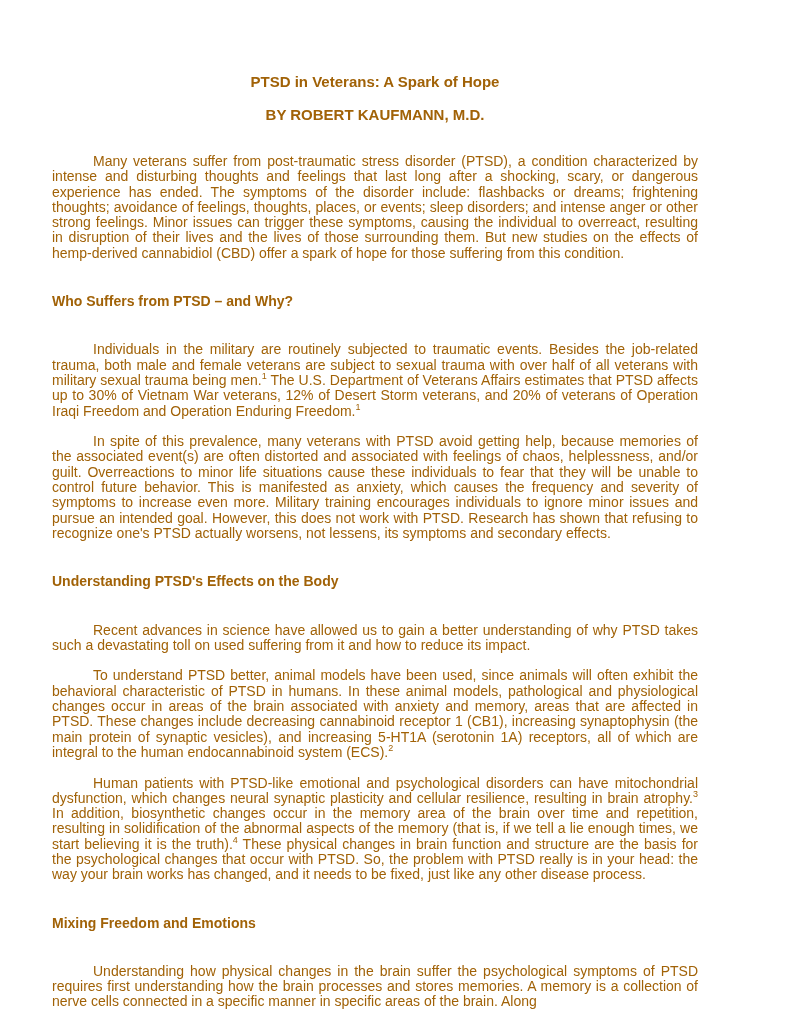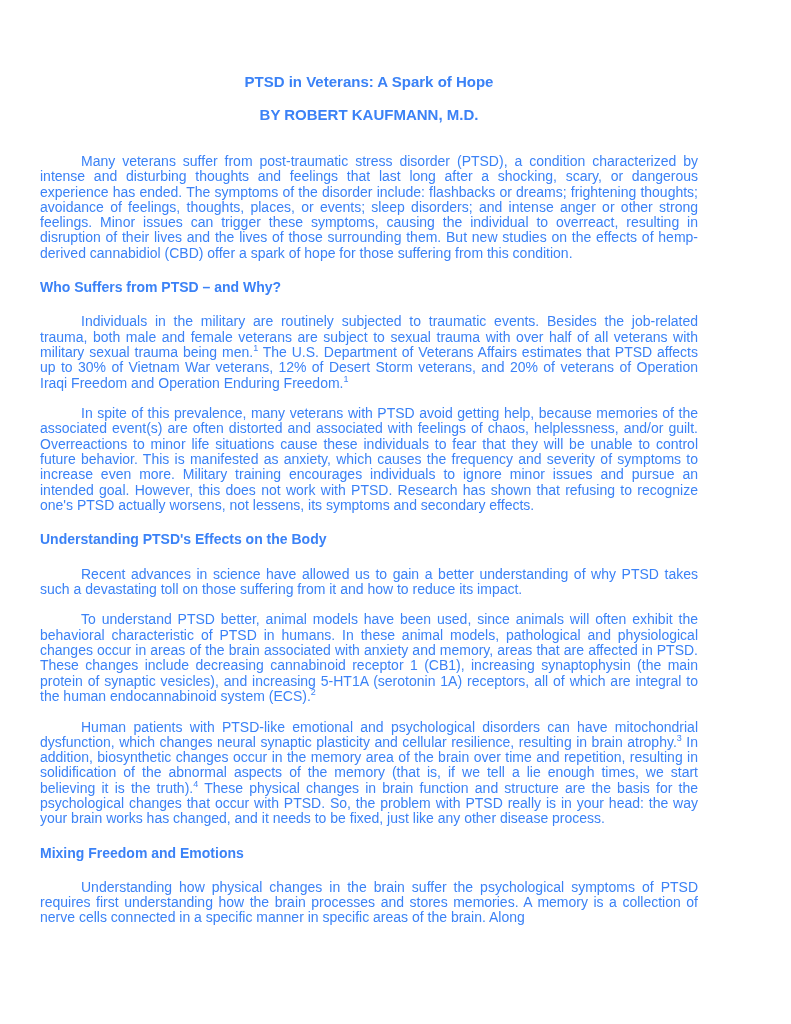--- a/index.html
+++ b/index.html
@@ -6,23 +6,23 @@
     margin: 0;
     padding: 0;
     background: #ffffff;
   }
   .page {
     position: relative;
     width: 791px;
     height: 1024px;
     background: #ffffff;
     box-sizing: border-box;
-    padding: 74px 93px 0 40px;
+    padding: 74px 93px 0 52px;
     font-family: "Liberation Sans", sans-serif;
-    color: #3b82f6;
+    color: #a16207;
     overflow: hidden;
   }
   .doc-title {
     font-size: 15px;
     line-height: 16px;
     font-weight: bold;
     text-align: center;
     margin: 0 0 17px 0;
   }
   .doc-byline {
@@ -37,39 +37,39 @@
     line-height: 15.3px;
     text-align: justify;
     text-indent: 41px;
     margin: 15.3px 0;
   }
   .doc-content h2 {
     font-size: 14px;
     line-height: 15.3px;
     font-weight: bold;
     text-align: left;
-    margin: 19px 0;
+    margin: 33px 0;
   }
   .doc-content sup {
     font-size: 9px;
     line-height: 0;
     vertical-align: super;
   }
 </style>
 </head>
 <body>
 
 <div class="page">
   <h1 class="doc-title">PTSD in Veterans: A Spark of Hope</h1>
   <p class="doc-byline">BY ROBERT KAUFMANN, M.D.</p>
   <div class="doc-content" id="doc-content">
       <p>Many veterans suffer from post-traumatic stress disorder (PTSD), a condition characterized by intense and disturbing thoughts and feelings that last long after a shocking, scary, or dangerous experience has ended. The symptoms of the disorder include: flashbacks or dreams; frightening thoughts; avoidance of feelings, thoughts, places, or events; sleep disorders; and intense anger or other strong feelings. Minor issues can trigger these symptoms, causing the individual to overreact, resulting in disruption of their lives and the lives of those surrounding them. But new studies on the effects of hemp-derived cannabidiol (CBD) offer a spark of hope for those suffering from this condition.</p>
       <h2>Who Suffers from PTSD – and Why?</h2>
       <p>Individuals in the military are routinely subjected to traumatic events. Besides the job-related trauma, both male and female veterans are subject to sexual trauma with over half of all veterans with military sexual trauma being men.<sup>1</sup> The U.S. Department of Veterans Affairs estimates that PTSD affects up to 30% of Vietnam War veterans, 12% of Desert Storm veterans, and 20% of veterans of Operation Iraqi Freedom and Operation Enduring Freedom.<sup>1</sup></p>
       <p>In spite of this prevalence, many veterans with PTSD avoid getting help, because memories of the associated event(s) are often distorted and associated with feelings of chaos, helplessness, and/or guilt. Overreactions to minor life situations cause these individuals to fear that they will be unable to control future behavior. This is manifested as anxiety, which causes the frequency and severity of symptoms to increase even more. Military training encourages individuals to ignore minor issues and pursue an intended goal. However, this does not work with PTSD. Research has shown that refusing to recognize one's PTSD actually worsens, not lessens, its symptoms and secondary effects.</p>
       <h2>Understanding PTSD's Effects on the Body</h2>
-      <p>Recent advances in science have allowed us to gain a better understanding of why PTSD takes such a devastating toll on those suffering from it and how to reduce its impact.</p>
+      <p>Recent advances in science have allowed us to gain a better understanding of why PTSD takes such a devastating toll on used suffering from it and how to reduce its impact.</p>
       <p>To understand PTSD better, animal models have been used, since animals will often exhibit the behavioral characteristic of PTSD in humans. In these animal models, pathological and physiological changes occur in areas of the brain associated with anxiety and memory, areas that are affected in PTSD. These changes include decreasing cannabinoid receptor 1 (CB1), increasing synaptophysin (the main protein of synaptic vesicles), and increasing 5-HT1A (serotonin 1A) receptors, all of which are integral to the human endocannabinoid system (ECS).<sup>2</sup></p>
       <p>Human patients with PTSD-like emotional and psychological disorders can have mitochondrial dysfunction, which changes neural synaptic plasticity and cellular resilience, resulting in brain atrophy.<sup>3</sup> In addition, biosynthetic changes occur in the memory area of the brain over time and repetition, resulting in solidification of the abnormal aspects of the memory (that is, if we tell a lie enough times, we start believing it is the truth).<sup>4</sup> These physical changes in brain function and structure are the basis for the psychological changes that occur with PTSD. So, the problem with PTSD really is in your head: the way your brain works has changed, and it needs to be fixed, just like any other disease process.</p>
       <h2>Mixing Freedom and Emotions</h2>
       <p>Understanding how physical changes in the brain suffer the psychological symptoms of PTSD requires first understanding how the brain processes and stores memories. A memory is a collection of nerve cells connected in a specific manner in specific areas of the brain. Along</p>
     </div>
 </div>
 
 </body></html>

